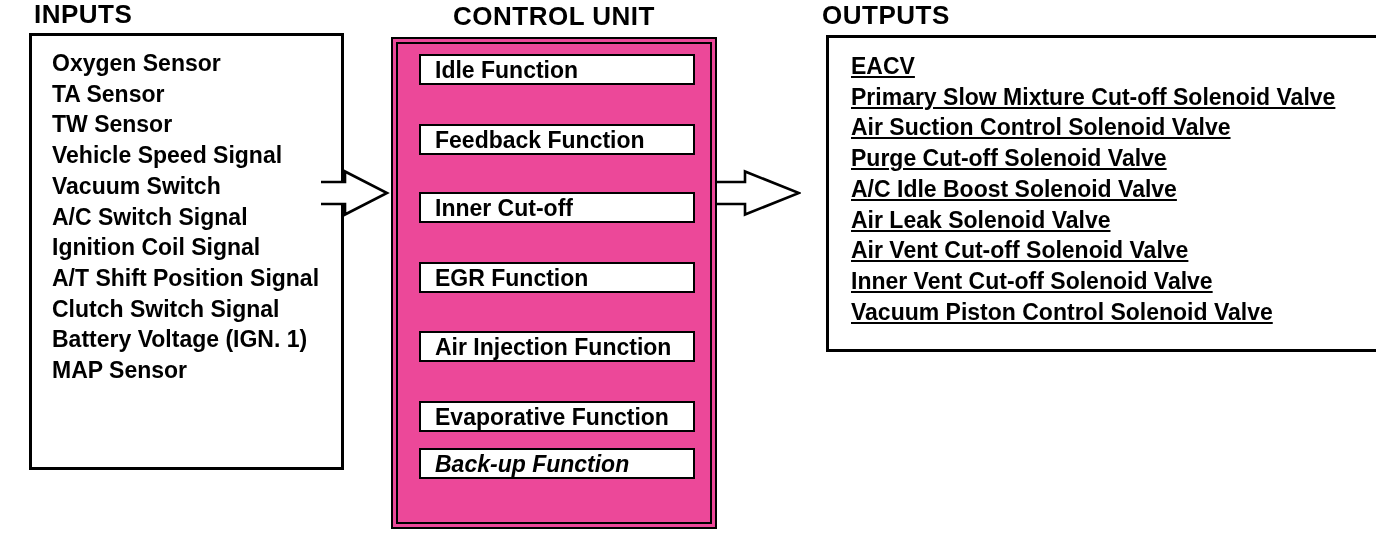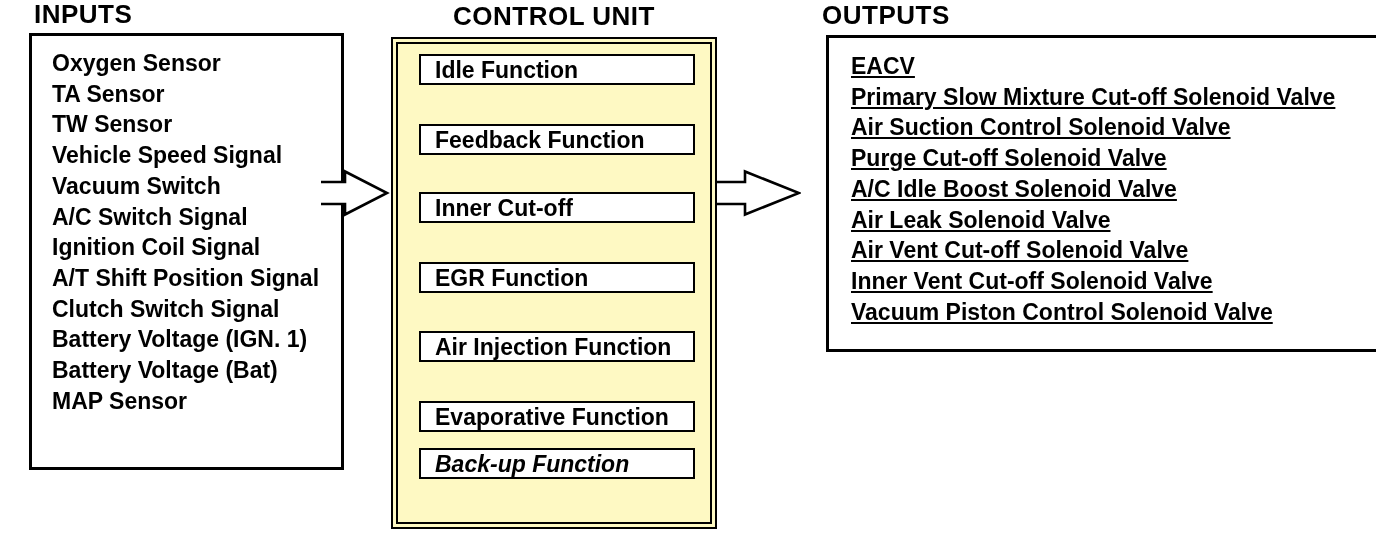--- a/index.html
+++ b/index.html
@@ -38,21 +38,21 @@
     line-height: 30.7px;
     white-space: nowrap;
   }
 
   .cu-box {
     position: absolute;
     left: 391px; top: 37px;
     width: 326px; height: 492px;
     border: 2px solid #000;
     box-sizing: border-box;
-    background: #fef9c3;
+    background: #ec4899;
   }
   .cu-inner {
     position: absolute;
     inset: 3px;
     border: 2px solid #000;
   }
   .fn-box {
     position: absolute;
     left: 26px;
     width: 276px;
@@ -89,21 +89,20 @@
     <div class="line">Oxygen Sensor</div>
     <div class="line">TA Sensor</div>
     <div class="line">TW Sensor</div>
     <div class="line">Vehicle Speed Signal</div>
     <div class="line">Vacuum Switch</div>
     <div class="line">A/C Switch Signal</div>
     <div class="line">Ignition Coil Signal</div>
     <div class="line">A/T Shift Position Signal</div>
     <div class="line">Clutch Switch Signal</div>
     <div class="line">Battery Voltage (IGN. 1)</div>
-    <div class="line">Battery Voltage (Bat)</div>
     <div class="line">MAP Sensor</div>
   </div>
 
   <svg class="arrow arrow-1" width="70" height="54" viewBox="0 0 70 54">
     <path d="M1,16 H25 V5.5 L67,27 L25,48.5 V38 H1" fill="#ffffff" stroke="#000000" stroke-width="2.6" stroke-linejoin="miter"></path>
   </svg>
 
   <div class="col-title cu-title">CONTROL UNIT</div>
   <div class="cu-box">
     <div class="cu-inner"></div>

